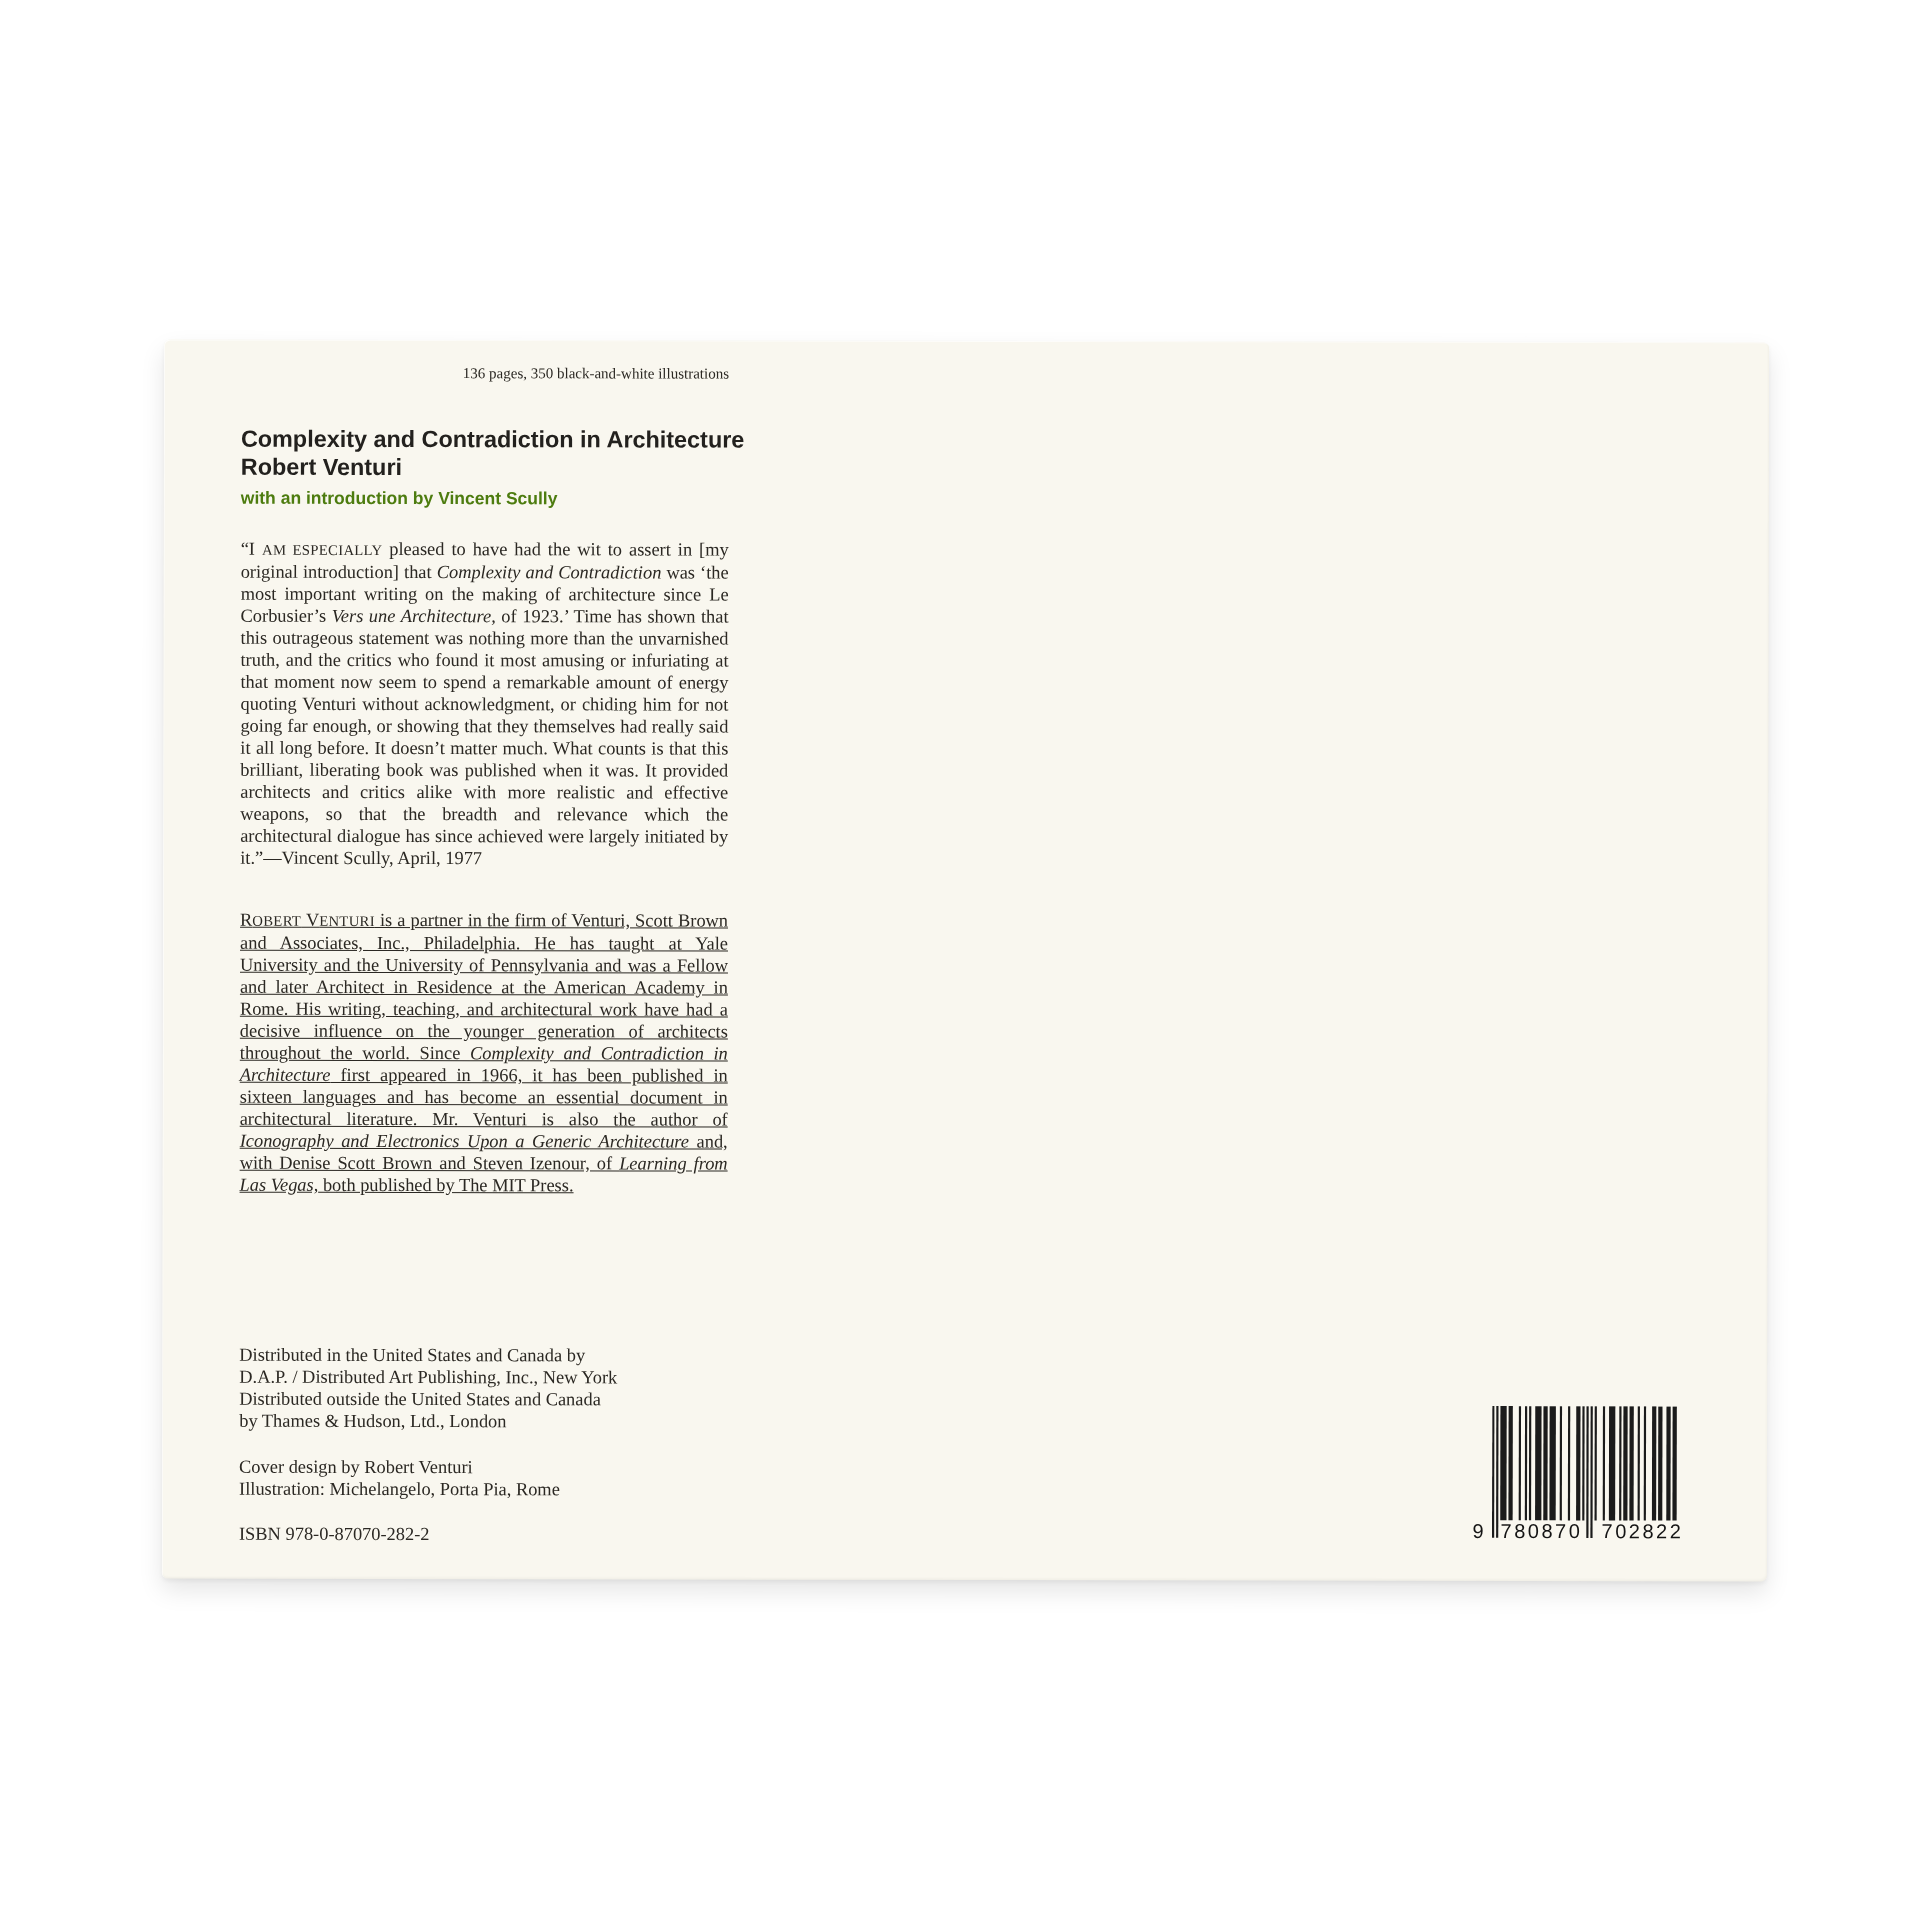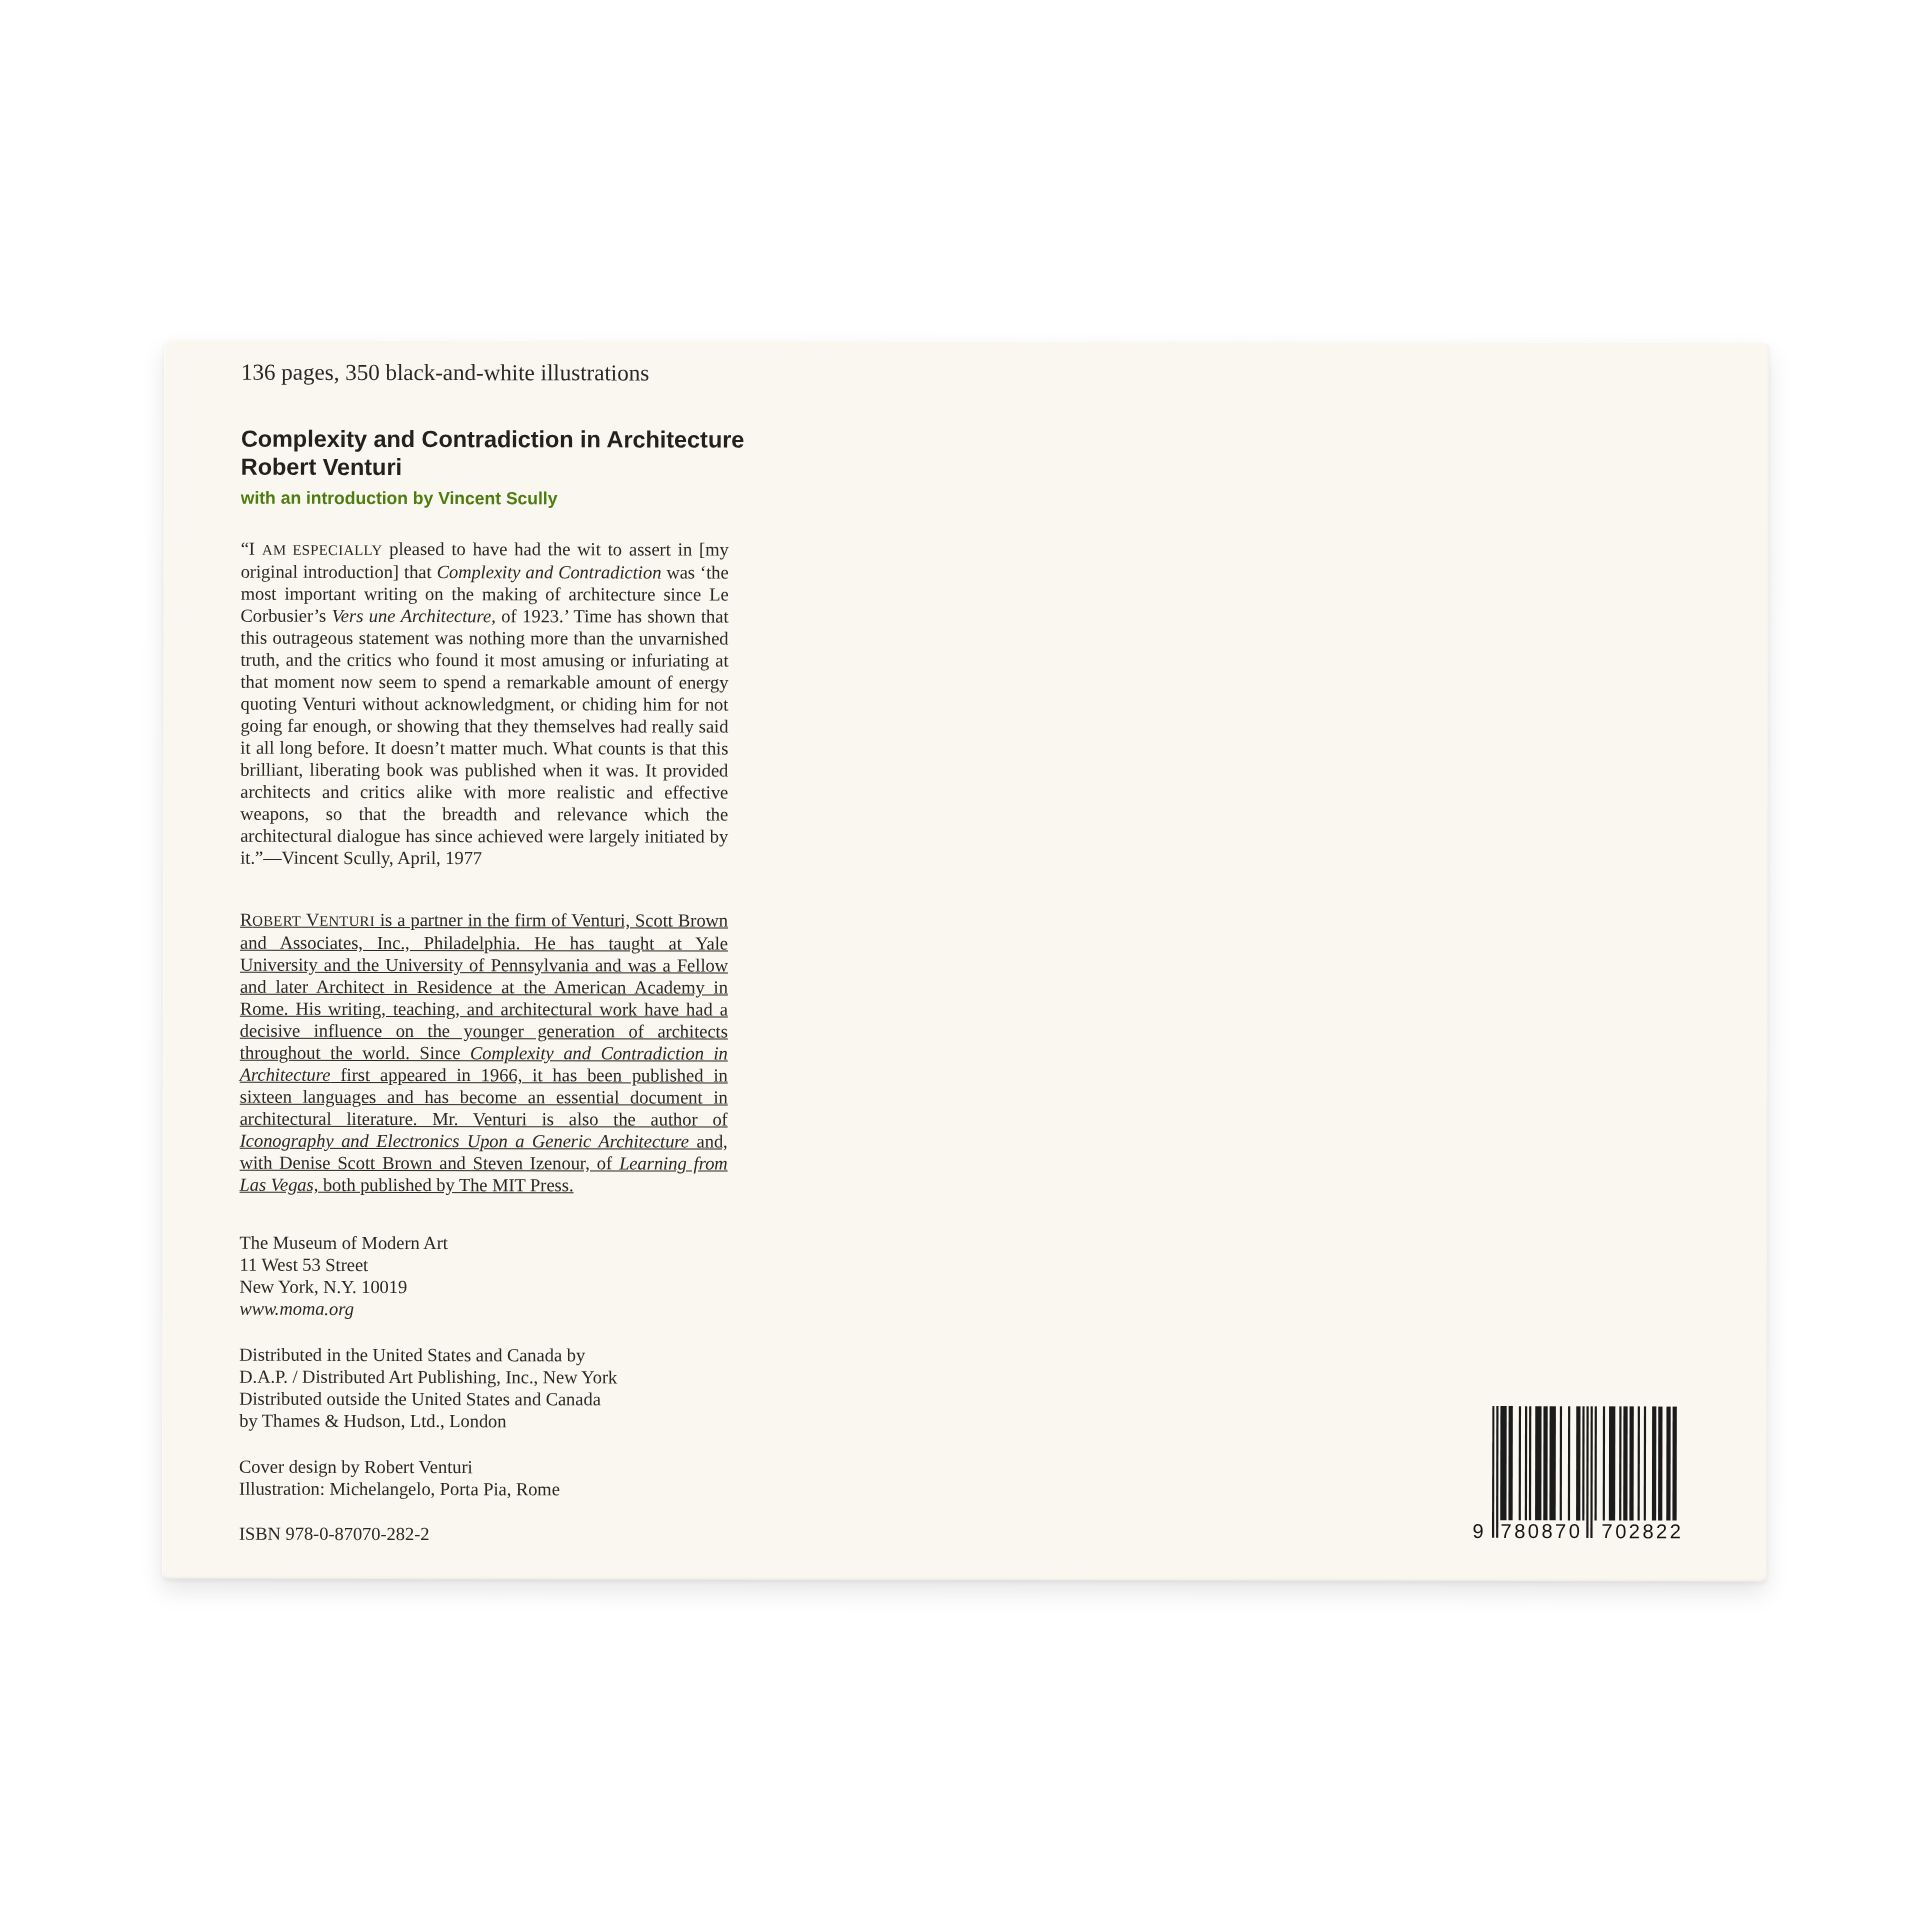--- a/index.html
+++ b/index.html
@@ -28,21 +28,21 @@
     content: "";
     position: absolute;
     inset: 0;
     border-radius: 5.8px;
     pointer-events: none;
     box-shadow:
       inset 0.8px 0.8px 0 rgba(255,255,255,0.75),
       inset -0.8px -1.7px 2.5px rgba(0,0,0,0.035);
   }
   .tx { position: absolute; left: 77px; width: 488px; color: #2b2823; }
-  .pages-line { top: 22px; font-size: 23px; line-height: 22.5px; }
+  .pages-line { top: 22px; font-size: 15px; line-height: 22.5px; text-align: right; }
   .title-block {
     top: 86px;
     font-family: "Liberation Sans", sans-serif;
     font-weight: bold;
     font-size: 23.4px;
     line-height: 27.6px;
     color: #23211e;
     width: 534px;
   }
   .subtitle {
@@ -102,26 +102,20 @@
       <div>Complexity and Contradiction in Architecture</div>
       <div>Robert Venturi</div>
     </div>
 
     <div class="tx subtitle">with an introduction by Vincent Scully</div>
 
     <div class="tx body-par quote"><span>“I </span><span class="sc">AM ESPECIALLY</span><span> pleased to have had the wit to assert in [my original introduction] that </span><span class="i">Complexity and Contradiction</span><span> was ‘the most important writing on the making of architecture since Le Corbusier’s </span><span class="i">Vers une Architecture,</span><span> of 1923.’ Time has shown that this outrageous statement was nothing more than the unvarnished truth, and the critics who found it most amusing or infuriating at that moment now seem to spend a remarkable amount of energy quoting Venturi without acknowledgment, or chiding him for not going far enough, or showing that they themselves had really said it all long before. It doesn’t matter much. What counts is that this brilliant, liberating book was published when it was. It provided architects and critics alike with more realistic and effective weapons, so that the breadth and relevance which the architectural dialogue has since achieved were largely initiated by it.”—Vincent Scully, April, 1977</span></div>
 
     <div class="tx body-par bio"><span>R</span><span class="sc">OBERT</span><span> V</span><span class="sc">ENTURI</span><span> is a partner in the firm of Venturi, Scott Brown and Associates, Inc., Philadelphia. He has taught at Yale University and the University of Pennsylvania and was a Fellow and later Architect in Residence at the American Academy in Rome. His writing, teaching, and architectural work have had a decisive influence on the younger generation of architects throughout the world. Since </span><span class="i">Complexity and Contradiction in Architecture</span><span> first appeared in 1966, it has been published in sixteen languages and has become an essential document in architectural literature. Mr. Venturi is also the author of </span><span class="i">Iconography and Electronics Upon a Generic Architecture</span><span> and, with Denise Scott Brown and Steven Izenour, of </span><span class="i">Learning from Las Vegas,</span><span> both published by The MIT Press.</span></div>
 
-    <div class="tx lines publisher">
-        <div>The Museum of Modern Art</div>
-        <div>11 West 53 Street</div>
-        <div>New York, N.Y. 10019</div>
-        <div class="i">www.moma.org</div>
-      </div>
 
     <div class="tx lines credits">
         <div>Cover design by Robert Venturi</div>
         <div>Illustration: Michelangelo, Porta Pia, Rome</div>
       </div>
 
     <div class="tx lines distribution">
         <div>Distributed in the United States and Canada by</div>
         <div>D.A.P. / Distributed Art Publishing, Inc., New York</div>
         <div>Distributed outside the United States and Canada</div>

